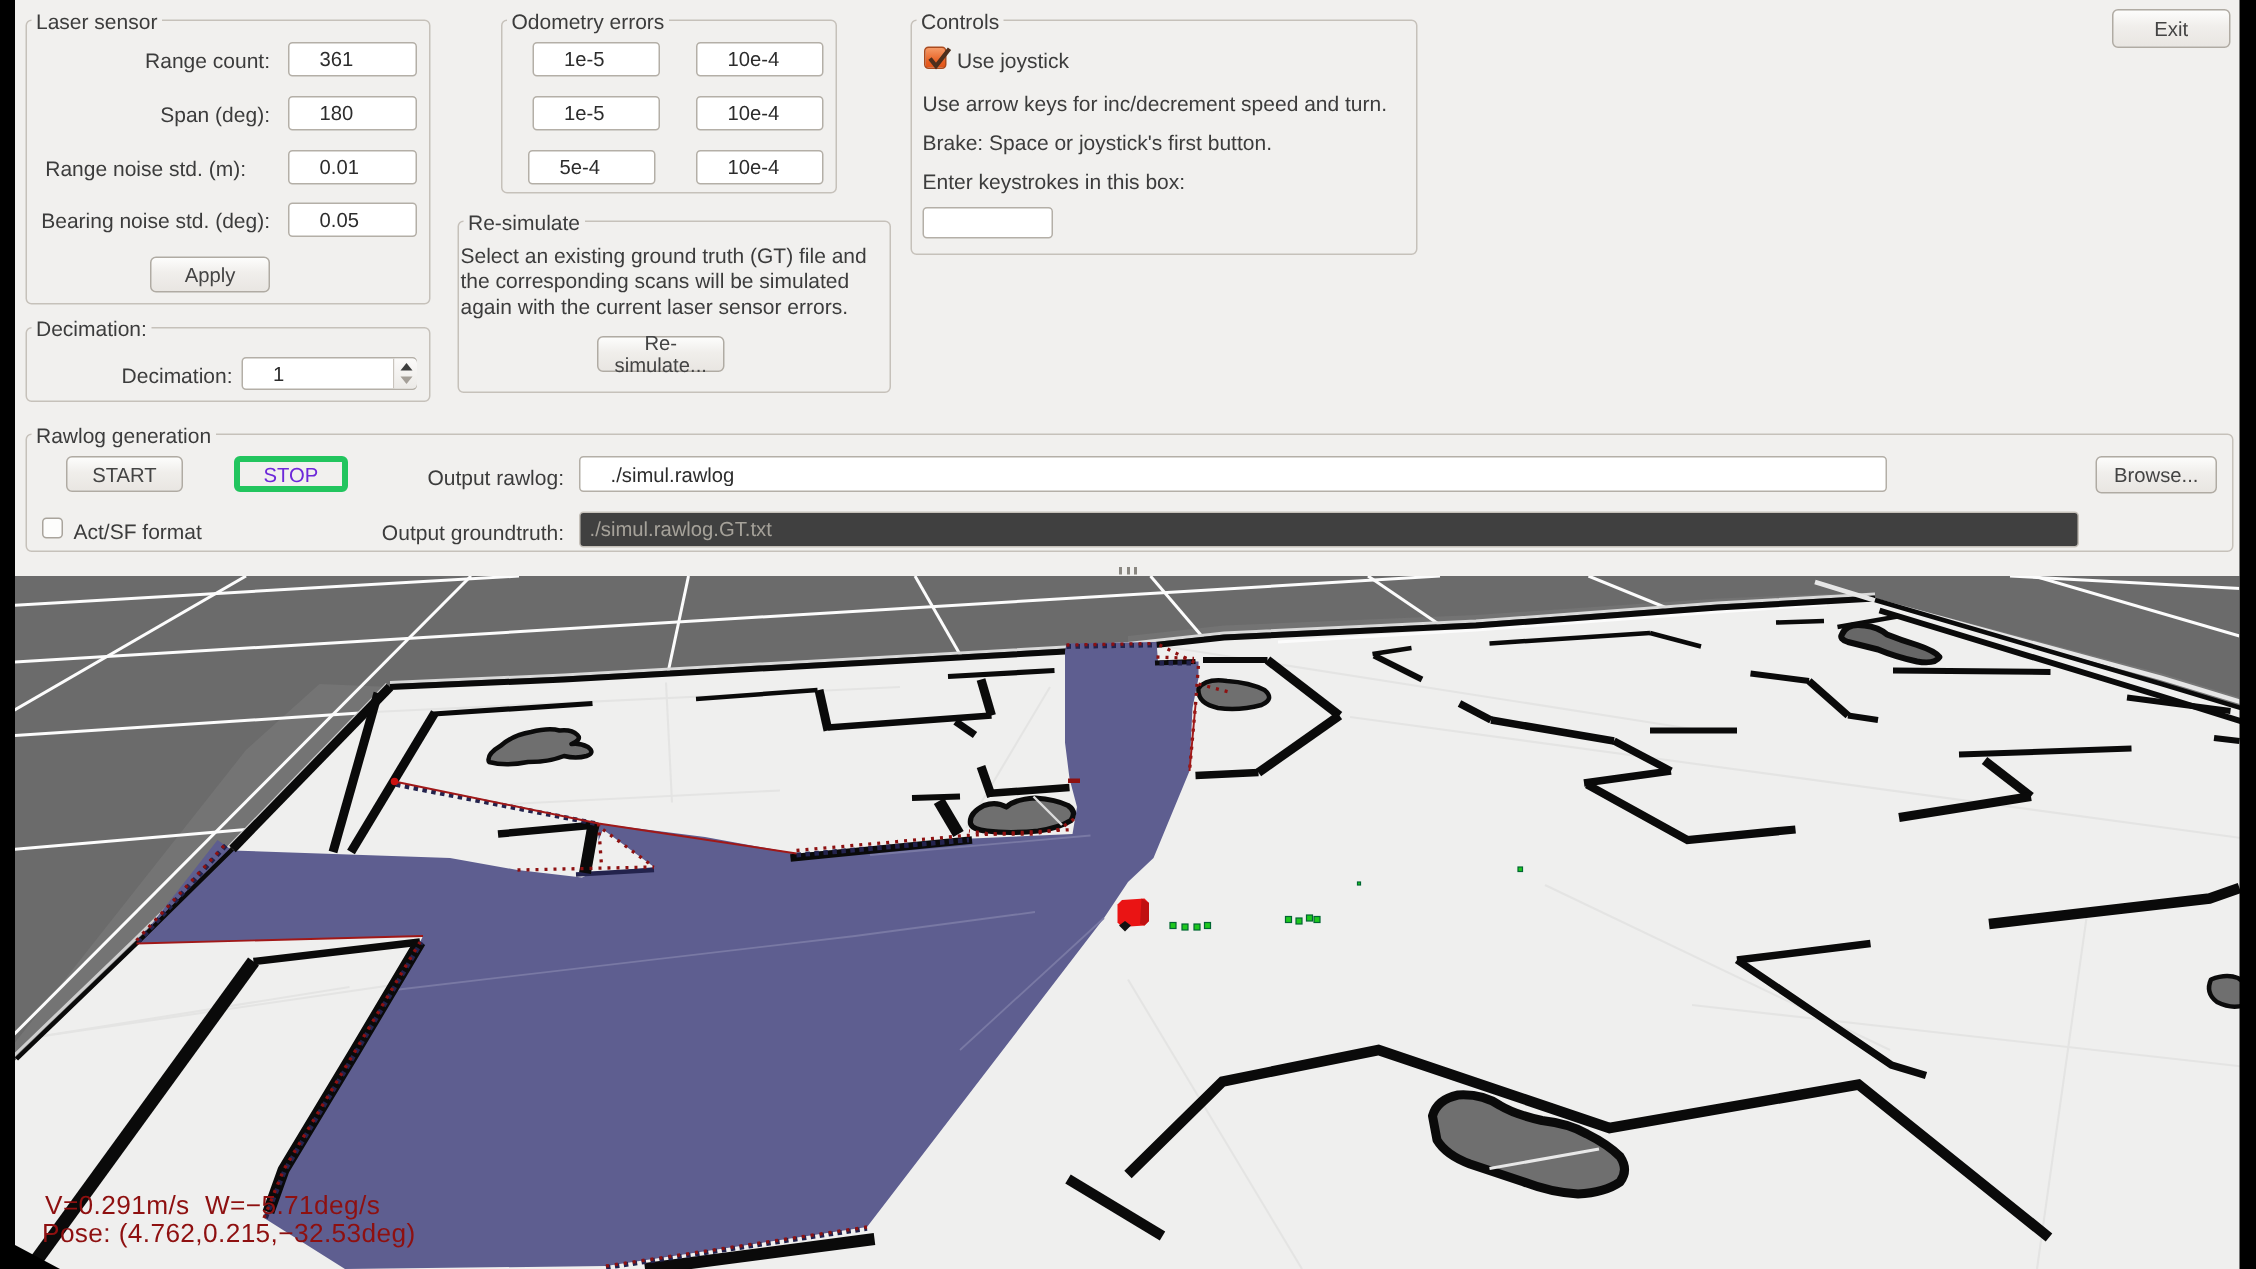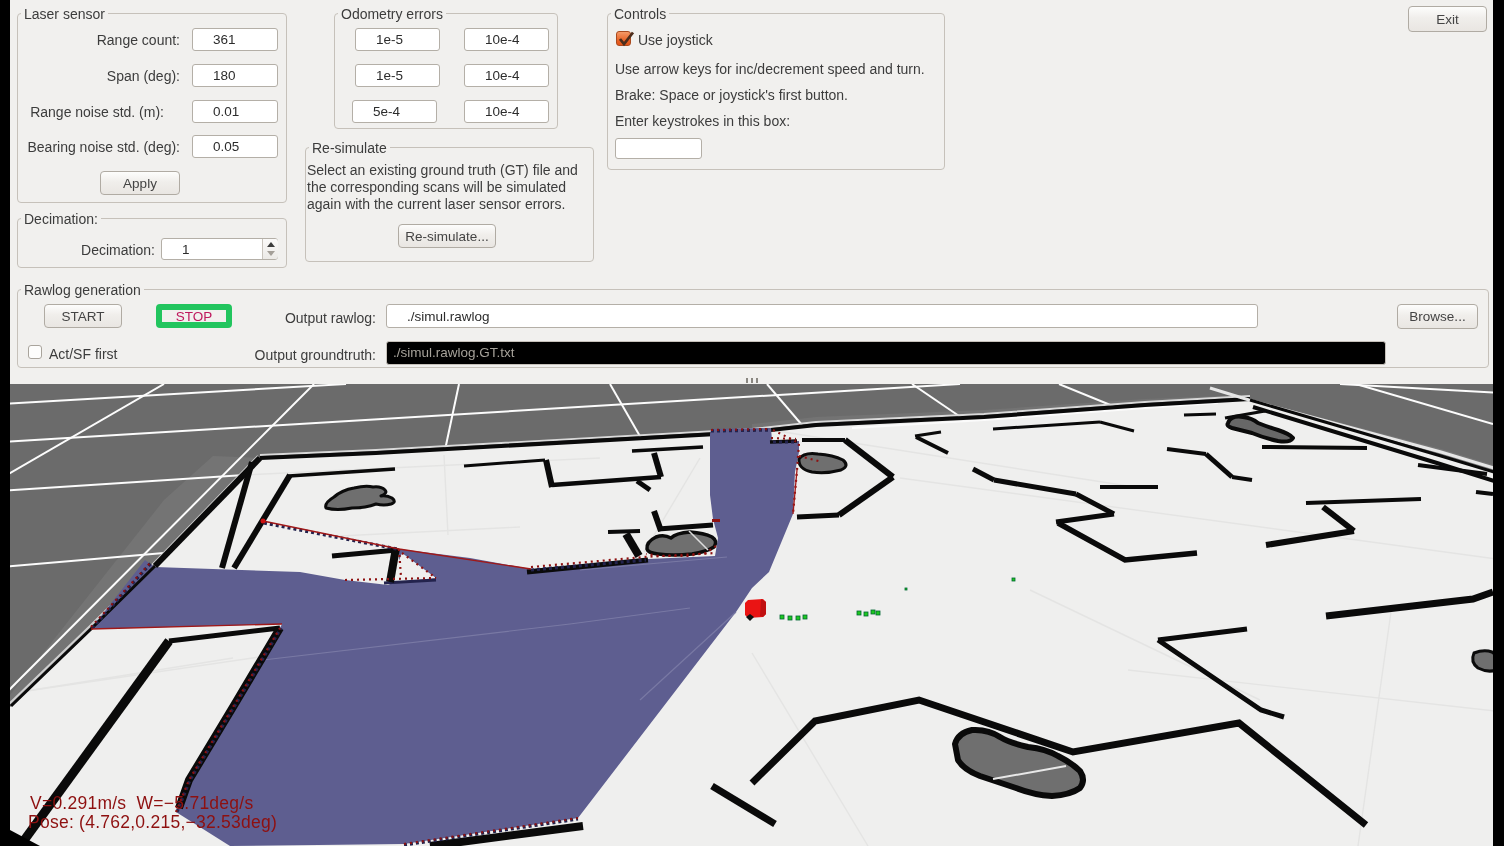--- a/index.html
+++ b/index.html
@@ -7,25 +7,25 @@
 body { position:relative; background:#f1f0ee; font-family:"Liberation Sans",sans-serif; font-size:14px; color:#3c3c3c; }
 .strip { position:absolute; top:0; height:846px; background:#000; z-index:50; }
 #stripL { left:0; width:10px; }
 #stripR { left:1493px; width:11px; }
 .grp { position:absolute; border:1px solid #c6c1ba; border-radius:4px; }
 .grplab { position:absolute; background:#f1f0ee; padding:0 3px; z-index:2; white-space:nowrap; }
 .lab { position:absolute; white-space:nowrap; }
 .rlab { position:absolute; text-align:right; white-space:nowrap; }
 .inp { position:absolute; background:#fff; border:1px solid #b4afa7; border-radius:3px; padding:2px 20px; font-family:"Liberation Sans",sans-serif; font-size:13.5px; color:#2c2c2c; line-height:17px; }
 .btn { position:absolute; background:linear-gradient(#fdfdfc,#f0eeeb 45%,#e9e6e2); border:1px solid #b0aba3; border-radius:4px; text-align:center; color:#444; font-size:13.5px; display:flex; align-items:center; justify-content:center; }
-.btn.dis { background:none; border:6px solid #22c55e; color:#be185d; }
+.btn.dis { background:none; border:4px solid #22c55e; color:#6d28d9; }
 .cb { position:absolute; width:15px; height:15px; border-radius:3px; }
 .cb.on { background:linear-gradient(#f59a67,#e85f22 70%,#e25418); border:1px solid #aa4a1e; }
 .cb.off { background:#fdfdfc; border:1px solid #a9a49c; }
-.dinp { position:absolute; background:#000000; border:1px solid #c6c1ba; border-radius:3px; padding:2px 6px; color:#a6a29a; font-size:13.5px; line-height:17px; }
+.dinp { position:absolute; background:#404040; border:1px solid #c6c1ba; border-radius:3px; padding:2px 6px; color:#a6a29a; font-size:13.5px; line-height:17px; }
 svg text { font-family:"Liberation Sans",sans-serif; }
 </style>
 </head>
 <body>
 
 <div class="grp" style="left:17px;top:13px;width:270px;height:190px;"></div>
 <div class="grplab" style="left:21px;top:6px;">Laser sensor</div>
 <div class="rlab" style="left:30px;top:32px;width:150px;text-align:right;">Range count:</div>
 <input class="inp" style="left: 192px; top: 28px; width: 86px; height: 23px;" value="361">
 <div class="rlab" style="left:30px;top:68px;width:150px;">Span (deg):</div>
@@ -50,21 +50,21 @@
 <input class="inp" style="left: 355px; top: 28px; width: 85px; height: 23px;" value="1e-5">
 <input class="inp" style="left: 464px; top: 28px; width: 85px; height: 23px;" value="10e-4">
 <input class="inp" style="left: 355px; top: 64px; width: 85px; height: 23px;" value="1e-5">
 <input class="inp" style="left: 464px; top: 64px; width: 85px; height: 23px;" value="10e-4">
 <input class="inp" style="left: 352px; top: 100px; width: 85px; height: 23px;" value="5e-4">
 <input class="inp" style="left: 464px; top: 100px; width: 85px; height: 23px;" value="10e-4">
 
 <div class="grp" style="left:305px;top:147px;width:289px;height:115px;"></div>
 <div class="grplab" style="left:309px;top:140px;">Re-simulate</div>
 <div class="lab" style="left:307px;top:162px;line-height:17px;">Select an existing ground truth (GT) file and<br>the corresponding scans will be simulated<br>again with the current laser sensor errors.</div>
-<div class="btn" style="left:398px;top:224px;width:98px;height:24px;">Re-simulate...</div>
+<div class="btn" style="left:398px;top:224px;width:85px;height:24px;">Re-simulate...</div>
 
 <div class="grp" style="left:607px;top:13px;width:338px;height:157px;"></div>
 <div class="grplab" style="left:611px;top:6px;">Controls</div>
 <div class="cb on" style="left:616px;top:31px;">
 <svg width="20" height="20" viewBox="0 0 20 20" style="display:block;margin:-4px 0 0 -1px;overflow:visible;">
       <path d="M4,11 L8,16 L17,4.5" stroke="#4d2e1c" stroke-width="2.8" fill="none"></path>
     </svg>
 </div>
 <div class="lab" style="left:638px;top:32px;">Use joystick</div>
 <div class="lab" style="left:615px;top:61px;">Use arrow keys for inc/decrement speed and turn.</div>
@@ -75,21 +75,21 @@
 <div class="btn" style="left:1408px;top:6px;width:79px;height:26px;">Exit</div>
 
 <div class="grp" style="left:17px;top:289px;width:1472px;height:79px;"></div>
 <div class="grplab" style="left:21px;top:282px;">Rawlog generation</div>
 <div class="btn" style="left:44px;top:304px;width:78px;height:24px;">START</div>
 <div class="btn dis" style="left:156px;top:304px;width:76px;height:24px;">STOP</div>
 <div class="rlab" style="left:226px;top:310px;width:150px;">Output rawlog:</div>
 <input class="inp" style="left: 386px; top: 304px; width: 872px; height: 24px;" value="./simul.rawlog">
 <div class="btn" style="left:1397px;top:304px;width:81px;height:25px;">Browse...</div>
 <div class="cb off" style="left:28px;top:345px;width:14px;height:14px;"></div>
-<div class="lab" style="left:49px;top:346px;">Act/SF first</div>
+<div class="lab" style="left:49px;top:346px;">Act/SF format</div>
 <div class="rlab" style="left:226px;top:347px;width:150px;">Output groundtruth:</div>
 <div class="dinp" style="left:386px;top:341px;width:1000px;height:24px;">./simul.rawlog.GT.txt</div>
 
 <div style="position:absolute;left:746px;top:378px;width:14px;height:5px;background:repeating-linear-gradient(90deg,#8a8781 0 2px,#f1f0ee 2px 5px);"></div>
 
 <svg id="scene" width="1504" height="462" viewBox="0 384 1504 462" style="position:absolute;left:0;top:384px;">
 <defs>
 <clipPath id="darkclip">
   <path d="M10,384 L1493,384 L1493,471 L1441,455 L1250,399 L1145,405 L984,417 L816,425 L752,432 L376,453 L260,458 L155,566 L91,629 L11,706 L10,707 Z"></path>
 </clipPath>

